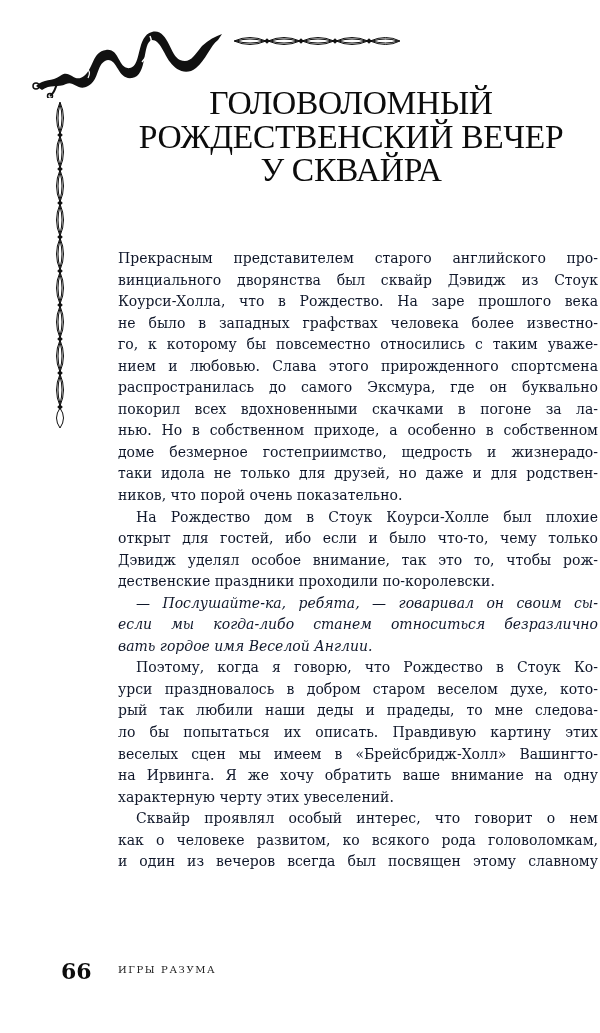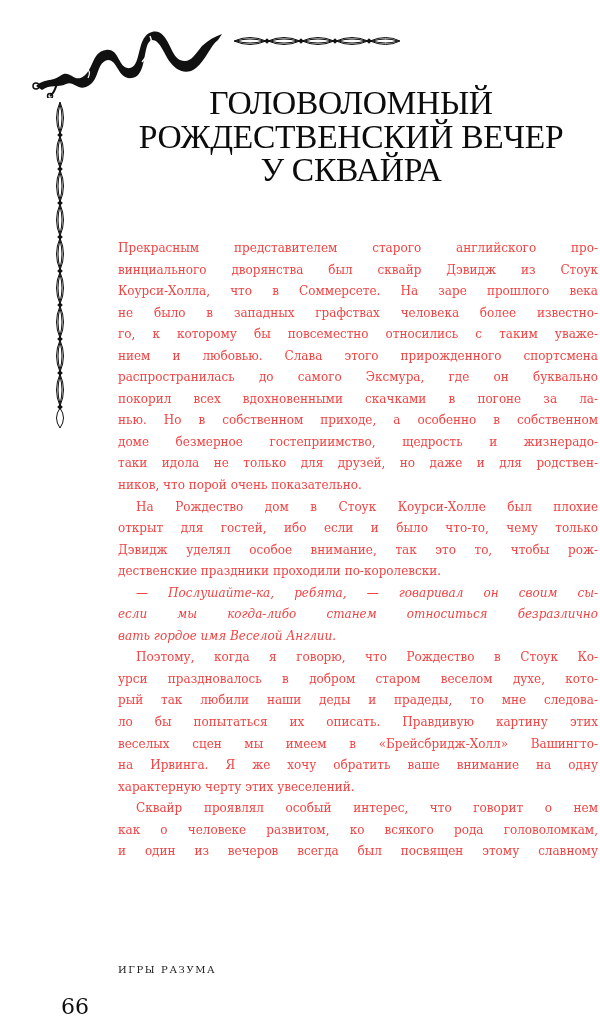--- a/index.html
+++ b/index.html
@@ -14,32 +14,32 @@
   .vornament { position: absolute; left: 54px; top: 100px; width: 12px; height: 330px; }
   .title {
     position: absolute; left: 100px; top: 86px; width: 502px;
     text-align: center;
     font-family: "Liberation Serif", "DejaVu Serif", serif;
     font-size: 33.5px; line-height: 33.5px; letter-spacing: -0.3px;
     color: #0c0c0c;
   }
   .title div { white-space: nowrap; }
   .body-text {
-    position: absolute; left: 118px; top: 238px; width: 480px;
+    position: absolute; left: 118px; top: 248px; width: 480px;
     font-family: "DejaVu Serif", serif;
-    font-size: 12px; line-height: 21.55px;
-    color: #ef4444;
+    font-size: 14px; line-height: 21.55px;
+    color: #0f172a;
   }
   .line { white-space: nowrap; text-align: justify; text-align-last: justify; display: block; height: 21.55px; }
   .line.last { text-align-last: left; }
   .line.indent { padding-left: 18px; }
   .italic { font-style: italic; }
   .footer-num {
     position: absolute; left: 61px; top: 958px;
-    font-family: "DejaVu Serif", serif; font-weight: normal; font-size: 22px; color: #0d0d0d; margin-top: 36px;
+    font-family: "DejaVu Serif", serif; font-weight: bold; font-size: 22px; color: #0d0d0d;
   }
   .footer-title {
     position: absolute; left: 118px; top: 964px;
     font-family: "DejaVu Serif", serif; font-size: 10px; letter-spacing: 1.6px; color: #222;
   }
 </style>
 </head>
 <body>
 
 <svg class="ribbon" viewBox="0 0 195 72">
@@ -109,21 +109,21 @@
 
 <div class="title">
   <div>ГОЛОВОЛОМНЫЙ</div>
   <div>РОЖДЕСТВЕНСКИЙ ВЕЧЕР</div>
   <div>У СКВАЙРА</div>
 </div>
 
 <div class="body-text">
   <span class="line">Прекрасным представителем старого английского про-</span>
   <span class="line">винциального дворянства был сквайр Дэвидж из Стоук</span>
-  <span class="line">Коурси-Холла, что в Соммерсете. На заре прошлого века</span>
+  <span class="line">Коурси-Холла, что в Рождество. На заре прошлого века</span>
   <span class="line">не было в западных графствах человека более известно-</span>
   <span class="line">го, к которому бы повсеместно относились с таким уваже-</span>
   <span class="line">нием и любовью. Слава этого прирожденного спортсмена</span>
   <span class="line">распространилась до самого Эксмура, где он буквально</span>
   <span class="line">покорил всех вдохновенными скачками в погоне за ла-</span>
   <span class="line">нью. Но в собственном приходе, а особенно в собственном</span>
   <span class="line">доме безмерное гостеприимство, щедрость и жизнерадо-</span>
   <span class="line">таки идола не только для друзей, но даже и для родствен-</span>
   <span class="line last">ников, что порой очень показательно.</span>
   <span class="line indent">На Рождество дом в Стоук Коурси-Холле был плохие</span>

